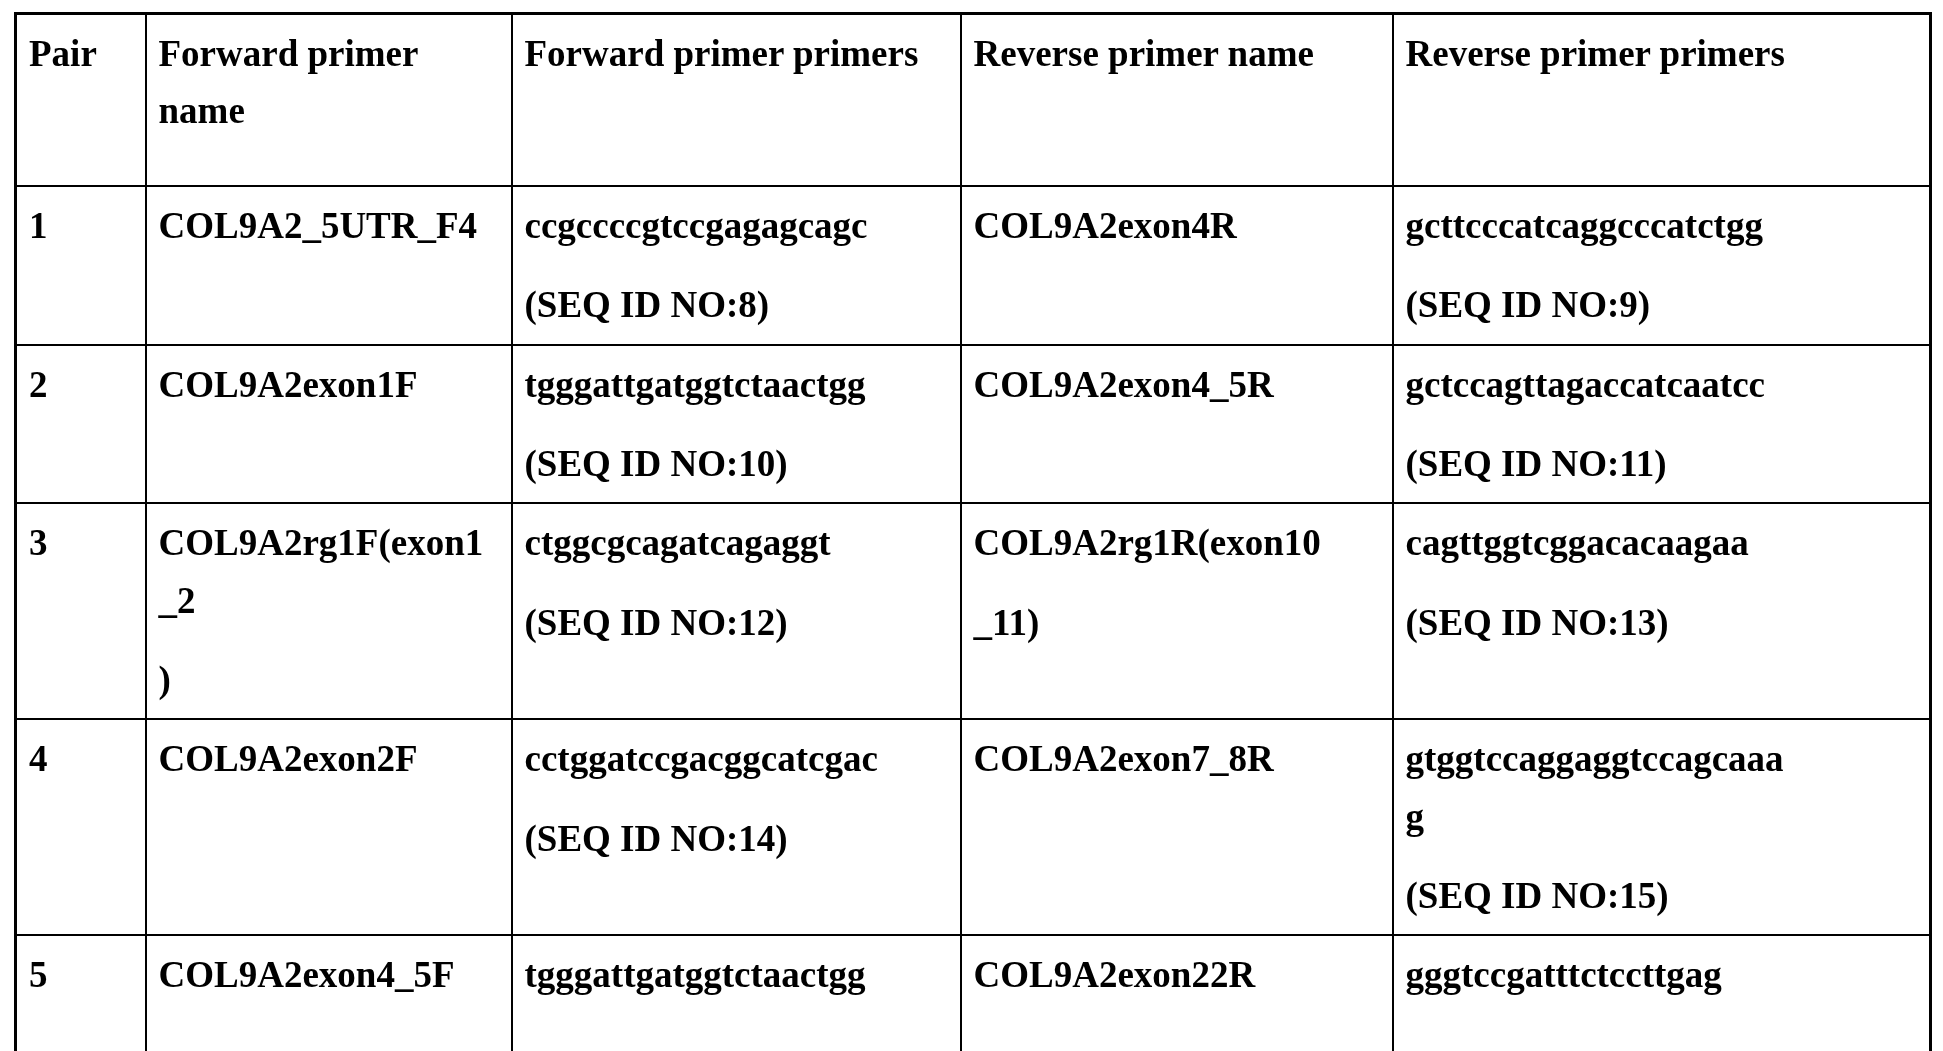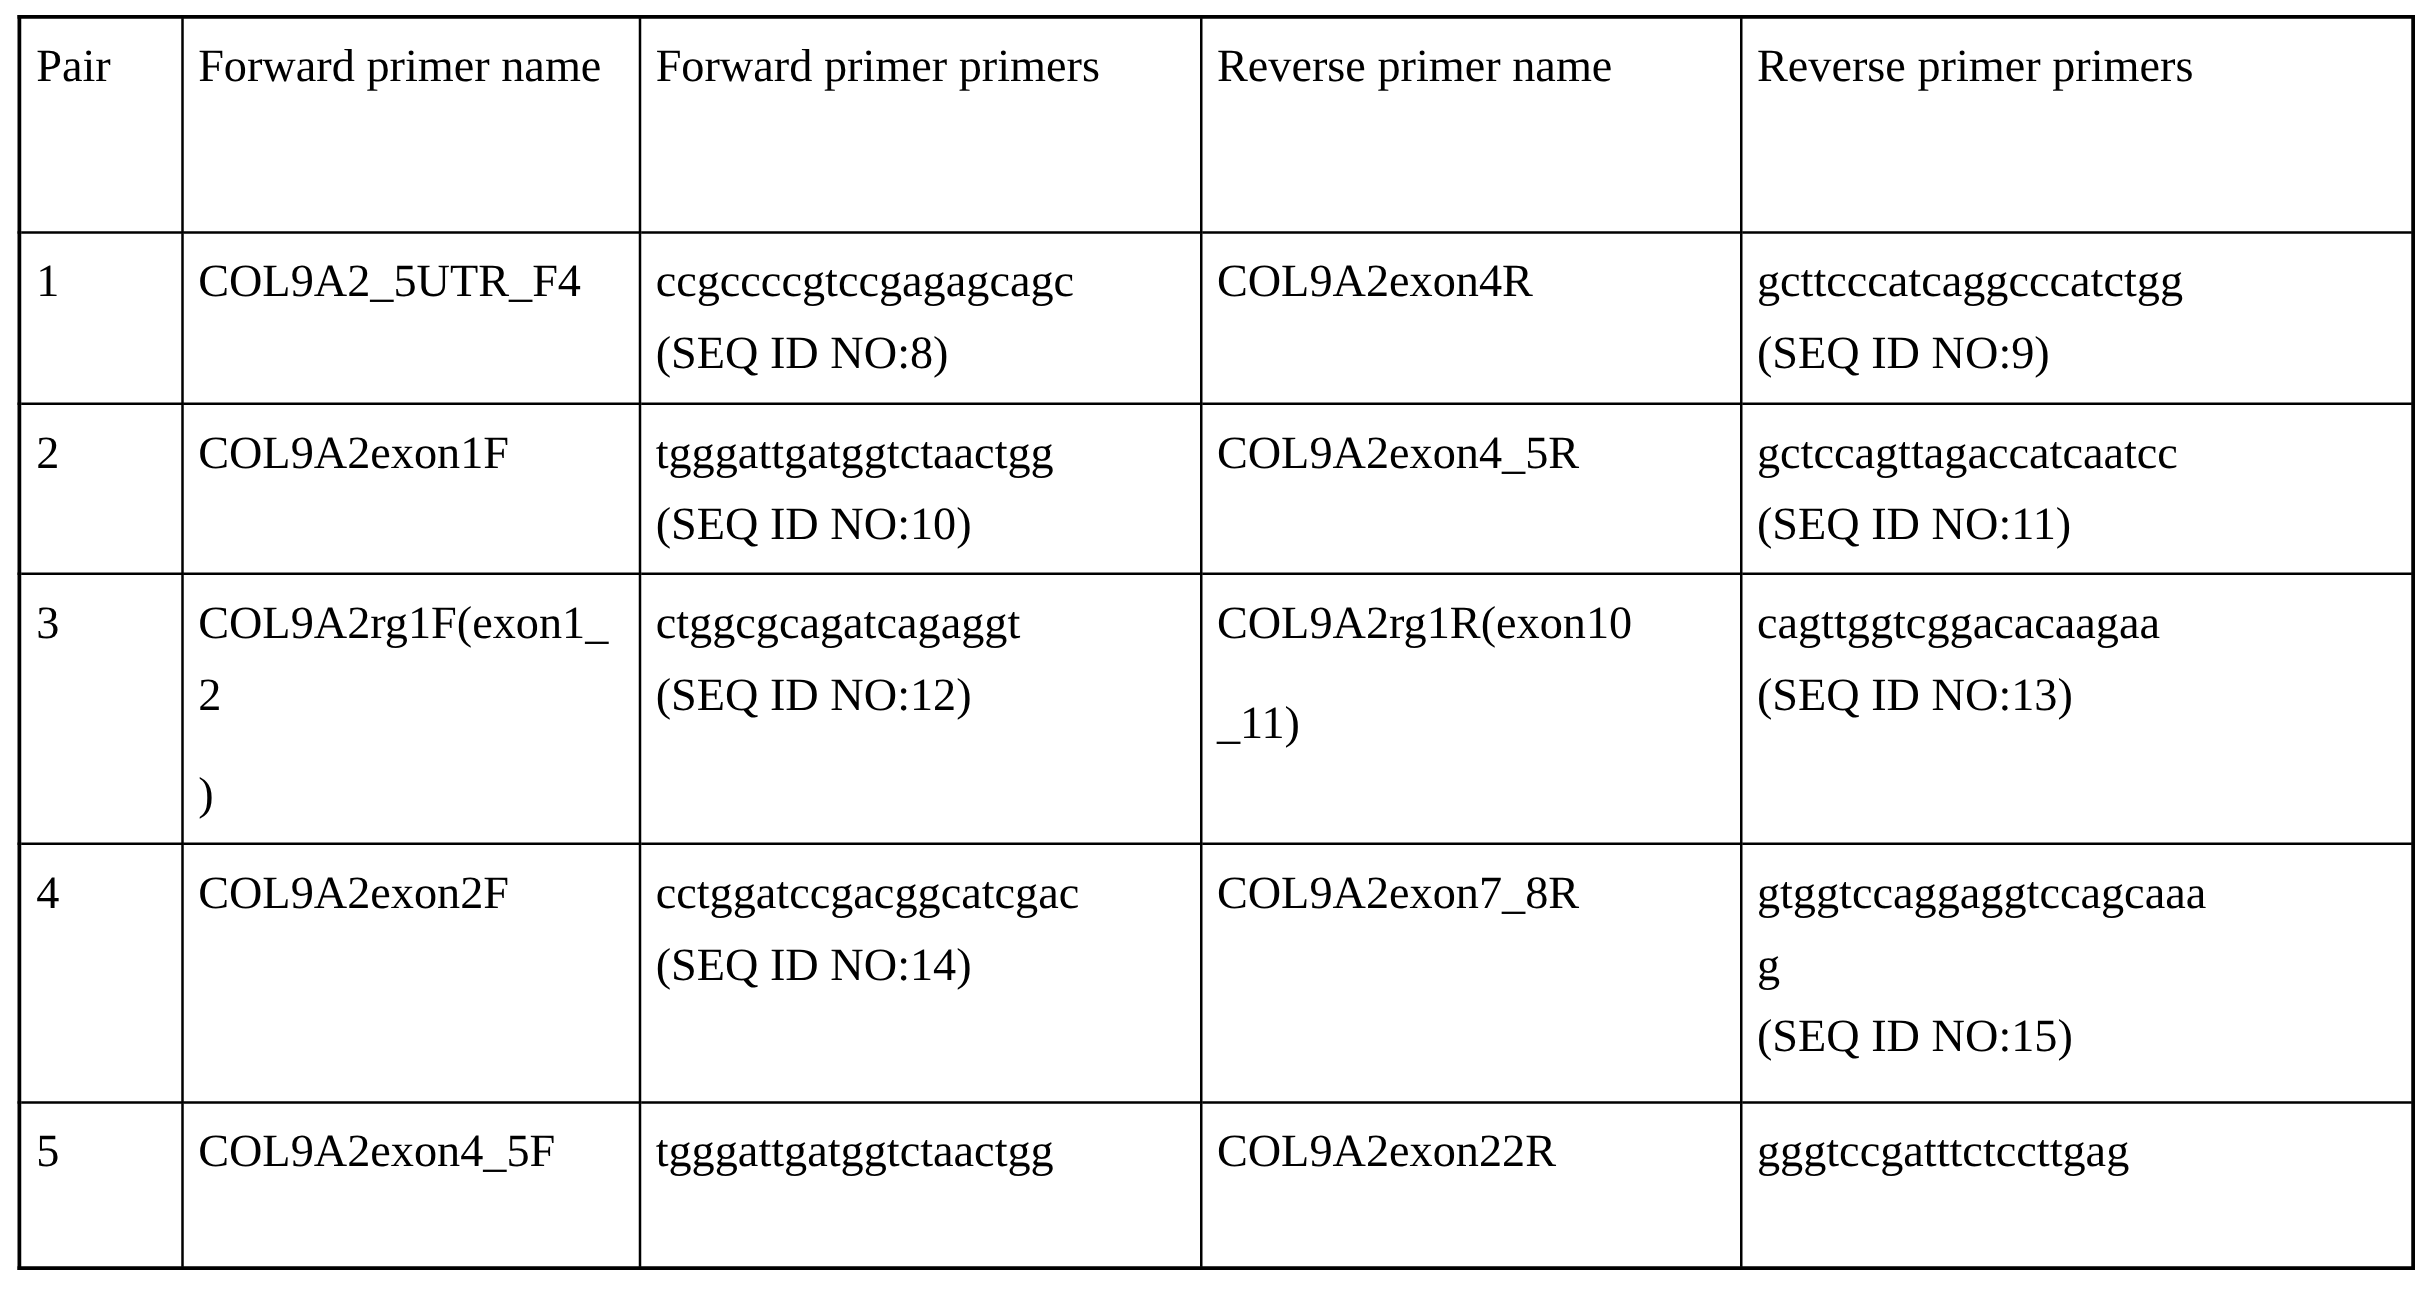--- a/index.html
+++ b/index.html
@@ -25,21 +25,21 @@
     width: 1915px;
     border-collapse: collapse;
     table-layout: fixed;
     border: 3px solid #000;
   }
   table.primer-table td,
   table.primer-table th {
     border: 2px solid #000;
     vertical-align: top;
     padding: 10px 10px 10px 12px;
-    font-weight: normal;
+    font-weight: bold;
     text-align: left;
     font-size: 37px;
     line-height: 1.55;
     word-break: break-word;
     overflow-wrap: break-word;
   }
   
   col.c-pair      { width: 130px; }
   col.c-fname     { width: 366px; }
   col.c-fseq      { width: 449px; }
@@ -53,21 +53,21 @@
     font-size: 37px;
   }
   tr.section-row td {
     font-weight: bold;
     font-size: 37px;
     padding-top: 6px;
     padding-bottom: 8px;
     line-height: 1.3;
   }
   .seq-line { display: block; }
-  .seq-id { display: block; }
+  .seq-id { display: block; margin-top: 22px; }
   .wrap-line { display: block; }
   .wrap-line.second { margin-top: 22px; }
 
   tr.data-row td { height: 60px; }
   tr.r1 td { height: 110px; }
   tr.r2 td { height: 110px; }
   tr.r3 td { height: 110px; }
   tr.r4 td { height: 185px; }
   tr.r5 td { height: 110px; }
 </style>

